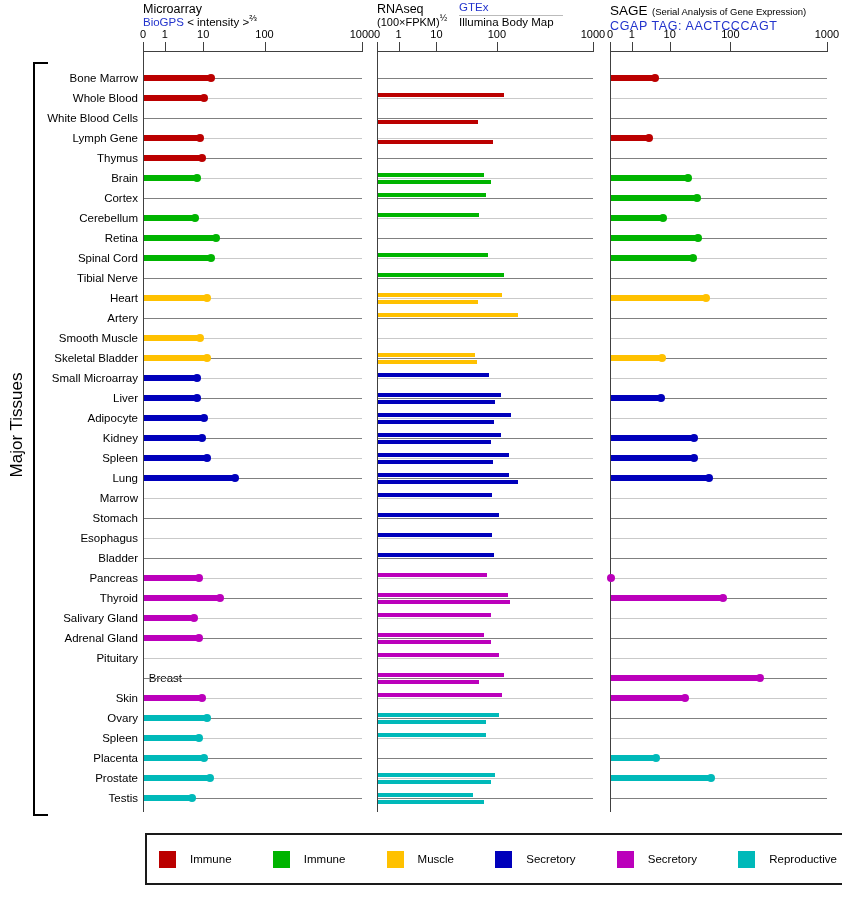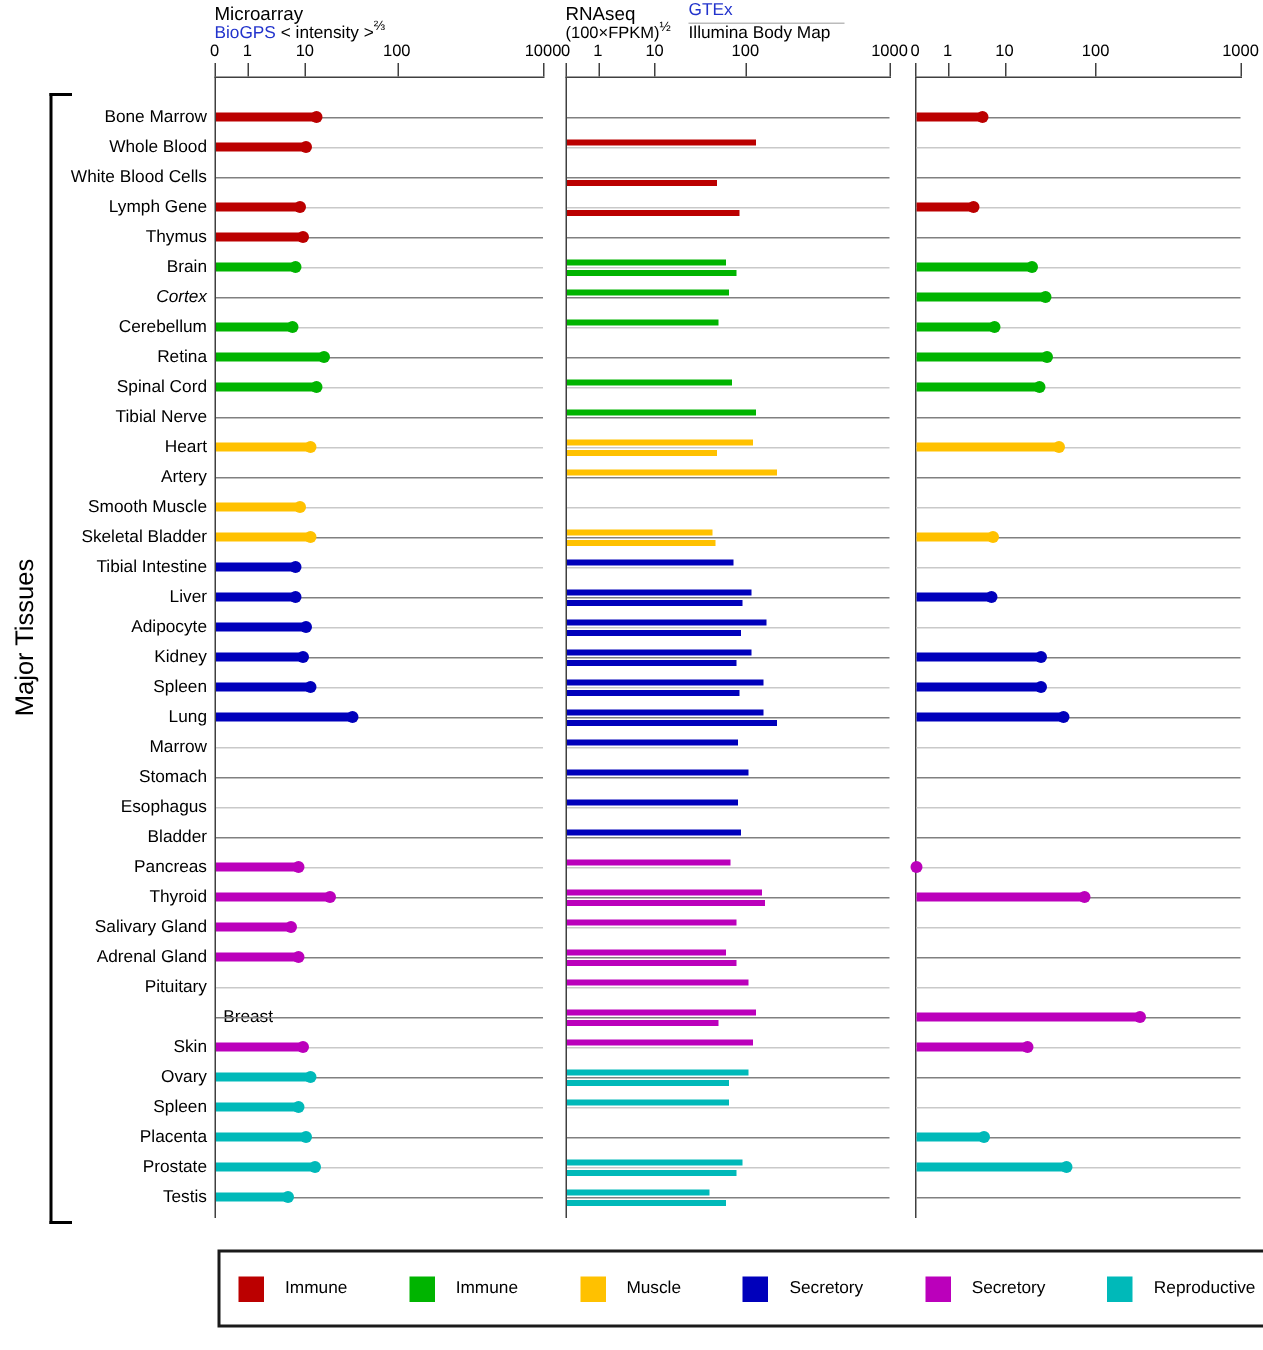--- a/index.html
+++ b/index.html
@@ -58,20 +58,25 @@
     <div class="hdr-sub" style="font-size:11px;">
       <span>(100×FPKM)</span><span class="sup">½</span>
     </div>
   </div>
   <div id="gtex-block">
     <div class="hdr-sub"><span class="lnk">GTEx</span></div>
     <div class="hdr-sub" style="margin-top:3px;">Illumina Body Map</div>
   </div>
   <div id="gtex-underline"></div>
 
+  <div class="abs" style="left:610px;top:1px;white-space:nowrap;">
+    <span class="sage-title">SAGE</span>
+    <span class="small-note">(Serial Analysis of Gene Expression)</span>
+    <div class="cgap"><span class="lnk">CGAP TAG: AACTCCCAGT</span></div>
+  </div>
 
   <div id="plot" class="abs" style="left:0;top:0;width:842px;height:830px;">
       <div class="axis-h" style="left: 143px; top: 51px; width: 220px; background: rgb(64, 64, 64);"></div>
       <div class="axis-v" style="left: 143px; top: 51px; height: 761px; background: rgb(64, 64, 64);"></div>
       <div class="tick" style="left: 143px; top: 42px; background: rgb(64, 64, 64);"></div>
       <div class="tick-label" style="left: 126px; top: 28px;">0</div>
       <div class="tick" style="left: 164.9px; top: 42px; background: rgb(64, 64, 64);"></div>
       <div class="tick-label" style="left: 147.9px; top: 28px;">1</div>
       <div class="tick" style="left: 203.225px; top: 42px; background: rgb(64, 64, 64);"></div>
       <div class="tick-label" style="left: 186.225px; top: 28px;">10</div>
@@ -133,21 +138,21 @@
       <div class="gridline" style="left: 611px; top: 158px; width: 216px; background: rgb(128, 128, 128);"></div>
       <div class="bar thick" style="left: 144px; top: 155px; width: 60.225px; background: rgb(187, 0, 0);"></div>
       <div class="tissue-label" style="top: 170px;">Brain</div>
       <div class="gridline" style="left: 144px; top: 178px; width: 218px; background: rgb(201, 201, 201);"></div>
       <div class="gridline" style="left: 378px; top: 178px; width: 215px; background: rgb(201, 201, 201);"></div>
       <div class="gridline" style="left: 611px; top: 178px; width: 216px; background: rgb(201, 201, 201);"></div>
       <div class="bar thick" style="left: 144px; top: 175px; width: 55.188px; background: rgb(0, 180, 0);"></div>
       <div class="bar thin" style="left: 378px; top: 173px; width: 106.272px; background: rgb(0, 180, 0);"></div>
       <div class="bar thin" style="left: 378px; top: 180px; width: 112.968px; background: rgb(0, 180, 0);"></div>
       <div class="bar thick" style="left: 611px; top: 175px; width: 79.422px; background: rgb(0, 180, 0);"></div>
-      <div class="tissue-label" style="top: 190px; font-style: italic;">Cortex</div>
+      <div class="tissue-label" style="top: 190px;">Cortex</div>
       <div class="gridline" style="left: 144px; top: 198px; width: 218px; background: rgb(128, 128, 128);"></div>
       <div class="gridline" style="left: 378px; top: 198px; width: 215px; background: rgb(128, 128, 128);"></div>
       <div class="gridline" style="left: 611px; top: 198px; width: 216px; background: rgb(128, 128, 128);"></div>
       <div class="bar thin" style="left: 378px; top: 193px; width: 108px; background: rgb(0, 180, 0);"></div>
       <div class="bar thick" style="left: 611px; top: 195px; width: 88.319px; background: rgb(0, 180, 0);"></div>
       <div class="tissue-label" style="top: 210px;">Cerebellum</div>
       <div class="gridline" style="left: 144px; top: 218px; width: 218px; background: rgb(201, 201, 201);"></div>
       <div class="gridline" style="left: 378px; top: 218px; width: 215px; background: rgb(201, 201, 201);"></div>
       <div class="gridline" style="left: 611px; top: 218px; width: 216px; background: rgb(201, 201, 201);"></div>
       <div class="bar thick" style="left: 144px; top: 215px; width: 52.56px; background: rgb(0, 180, 0);"></div>
@@ -190,21 +195,21 @@
       <div class="gridline" style="left: 611px; top: 338px; width: 216px; background: rgb(201, 201, 201);"></div>
       <div class="bar thick" style="left: 144px; top: 335px; width: 58.254px; background: rgb(255, 193, 0);"></div>
       <div class="tissue-label" style="top: 350px;">Skeletal Bladder</div>
       <div class="gridline" style="left: 144px; top: 358px; width: 218px; background: rgb(128, 128, 128);"></div>
       <div class="gridline" style="left: 378px; top: 358px; width: 215px; background: rgb(128, 128, 128);"></div>
       <div class="gridline" style="left: 611px; top: 358px; width: 216px; background: rgb(128, 128, 128);"></div>
       <div class="bar thick" style="left: 144px; top: 355px; width: 64.605px; background: rgb(255, 193, 0);"></div>
       <div class="bar thin" style="left: 378px; top: 353px; width: 96.984px; background: rgb(255, 193, 0);"></div>
       <div class="bar thin" style="left: 378px; top: 360px; width: 99.36px; background: rgb(255, 193, 0);"></div>
       <div class="bar thick" style="left: 611px; top: 355px; width: 53.382px; background: rgb(255, 193, 0);"></div>
-      <div class="tissue-label" style="top: 370px;">Tibial Intestine</div>
+      <div class="tissue-label" style="top: 370px;">Small Microarray</div>
       <div class="gridline" style="left: 144px; top: 378px; width: 218px; background: rgb(201, 201, 201);"></div>
       <div class="gridline" style="left: 378px; top: 378px; width: 215px; background: rgb(201, 201, 201);"></div>
       <div class="gridline" style="left: 611px; top: 378px; width: 216px; background: rgb(201, 201, 201);"></div>
       <div class="bar thick" style="left: 144px; top: 375px; width: 55.188px; background: rgb(0, 0, 187);"></div>
       <div class="bar thin" style="left: 378px; top: 373px; width: 111.024px; background: rgb(0, 0, 187);"></div>
       <div class="tissue-label" style="top: 390px;">Liver</div>
       <div class="gridline" style="left: 144px; top: 398px; width: 218px; background: rgb(128, 128, 128);"></div>
       <div class="gridline" style="left: 378px; top: 398px; width: 215px; background: rgb(128, 128, 128);"></div>
       <div class="gridline" style="left: 611px; top: 398px; width: 216px; background: rgb(128, 128, 128);"></div>
       <div class="bar thick" style="left: 144px; top: 395px; width: 54.531px; background: rgb(0, 0, 187);"></div>

